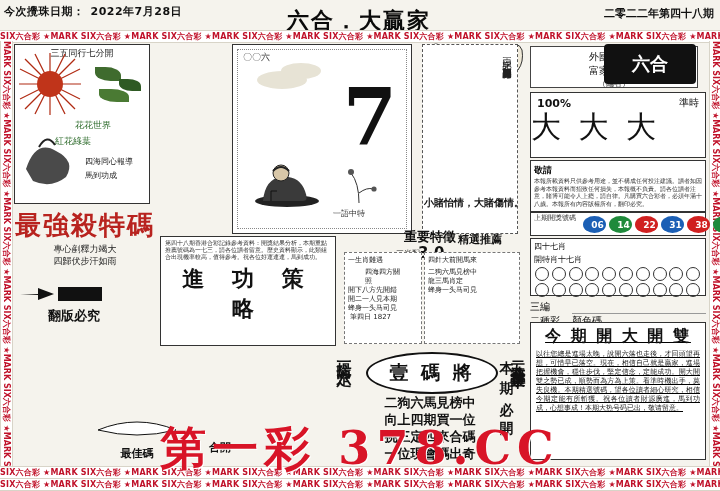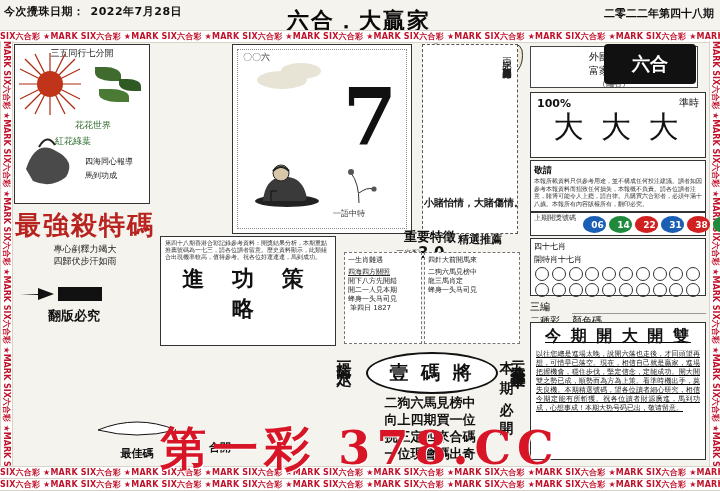--- a/index.html
+++ b/index.html
@@ -109,21 +109,21 @@
     width:100%;height:100%;background:#111;color:#fff;border-radius:4px;
     display:flex;align-items:center;justify-content:center;font-size:18px;font-weight:bold;
     font-family:"DejaVu Serif","Liberation Serif",serif;
   }
 
   
   #calli{left:530px;top:92px;width:176px;height:66px;border:1px solid #333;background:#fff;}
   #calli .pct{position:absolute;left:6px;top:4px;font-size:11px;font-weight:bold;color:#111;}
   #calli .zhun{position:absolute;right:6px;top:4px;font-size:10px;color:#111;line-height:11px;text-align:center;}
   #calli .big{
-    position:absolute;left:0;top:14px;width:100%;text-align:center;
+    position:absolute;left:0;top:14px;width:100%;
     font-size:30px;color:#111;letter-spacing:4px;
     font-family:"DejaVu Serif","Liberation Serif",serif;
   }
 
   
   #notice{left:530px;top:160px;width:176px;height:52px;border:1px solid #333;background:#fff;padding:3px;}
   #notice .ttl{font-size:9px;font-weight:bold;color:#111;}
   #notice .body{font-size:6px;line-height:7.5px;color:#333;}
 
   
@@ -441,21 +441,21 @@
     <div class="hdr cn">重要特徵</div>
     <div style="position:absolute;left:78px;top:16px;font-size:15px;font-weight:bold;color:#111;">3</div>
     <div style="position:absolute;left:94px;top:16px;font-size:15px;font-weight:bold;color:#111;">0</div>
     <div style="position:absolute;left:94px;top:34px;font-size:15px;font-weight:bold;color:#111;">6</div>
     <div style="position:absolute;left:56px;top:20px;font-size:8px;color:#222;" class="cn">三肖配</div>
     <div style="position:absolute;left:118px;top:4px;font-size:11px;font-weight:bold;color:#111;" class="cn">精選推薦</div>
   </div>
 
   <div class="panel dotpanel" id="centerlist">
     <div class="smallcol" style="padding:3px;">一生肖難遇</div>
-    <div class="smallcol" style="padding:0 3px;text-decoration:underline;">四海四方關照</div>
+    <div class="smallcol" style="padding:0 20px;">四海四方關照</div>
     <div class="smallcol" style="padding:0 3px;">開下八方先開錯</div>
     <div class="smallcol" style="padding:0 3px;">開二一人見本期</div>
     <div class="smallcol" style="padding:0 3px;">蜂身一头马司見</div>
     <div class="smallcol" style="padding:0 5px;">筆四日 1827</div>
   </div>
   <div class="panel dotpanel" id="centerlist2">
     <div class="smallcol" style="padding:3px;">四針大前開馬來</div>
     <div class="smallcol" style="padding:0 3px;">二狗六馬見榜中</div>
     <div class="smallcol" style="padding:0 3px;">龍三馬肖定</div>
     <div class="smallcol" style="padding:0 3px;">蜂身一头马司見</div>

